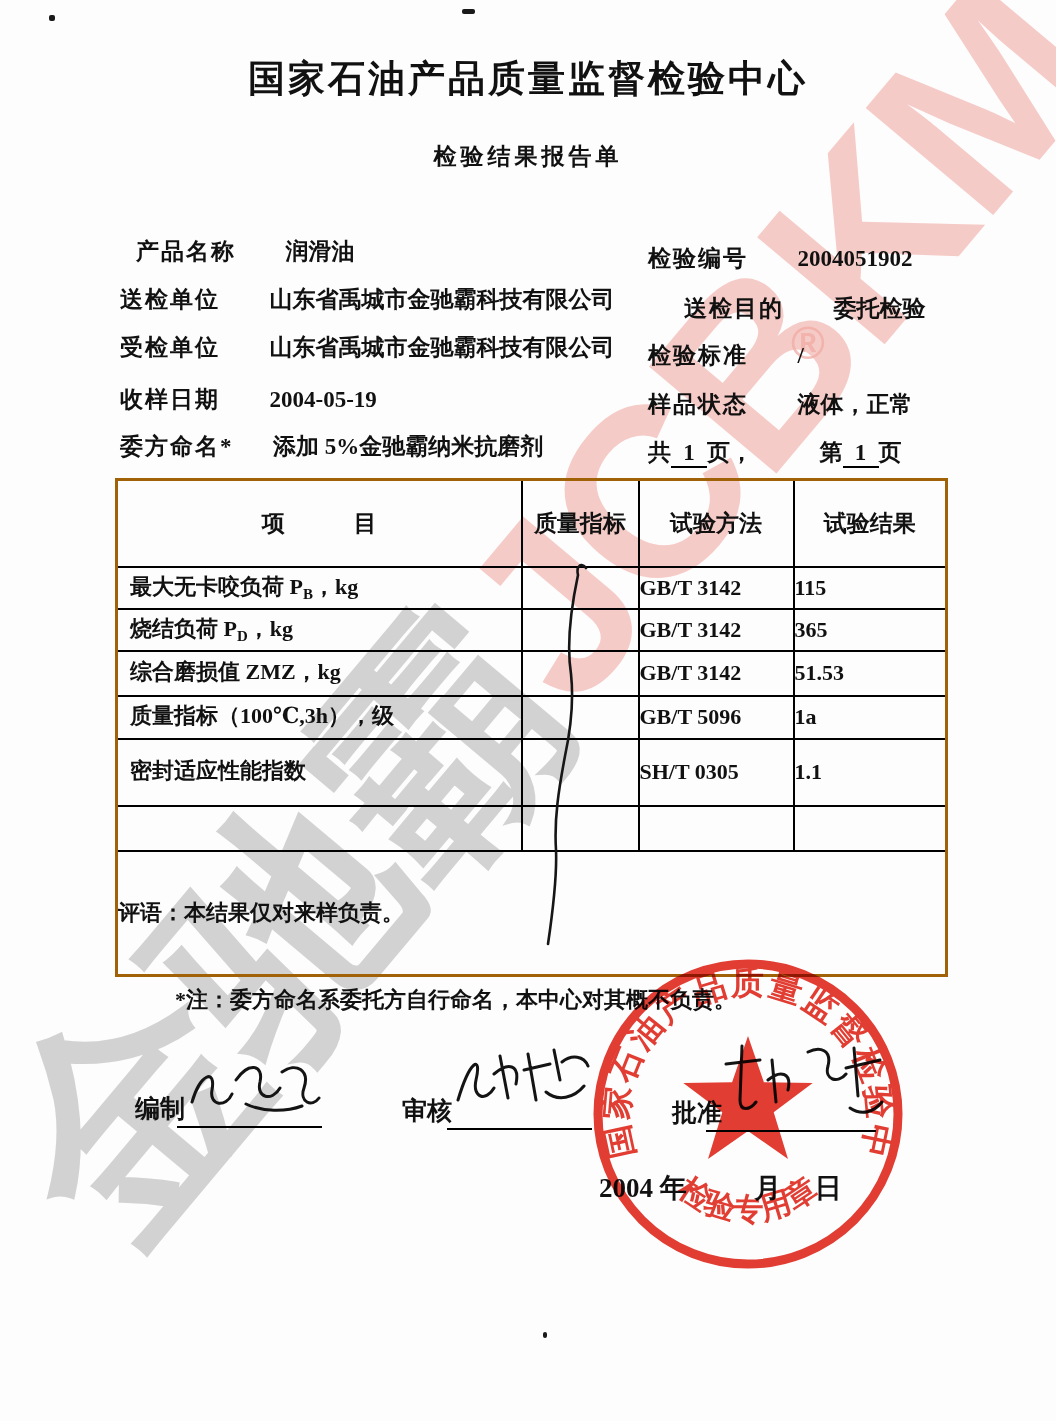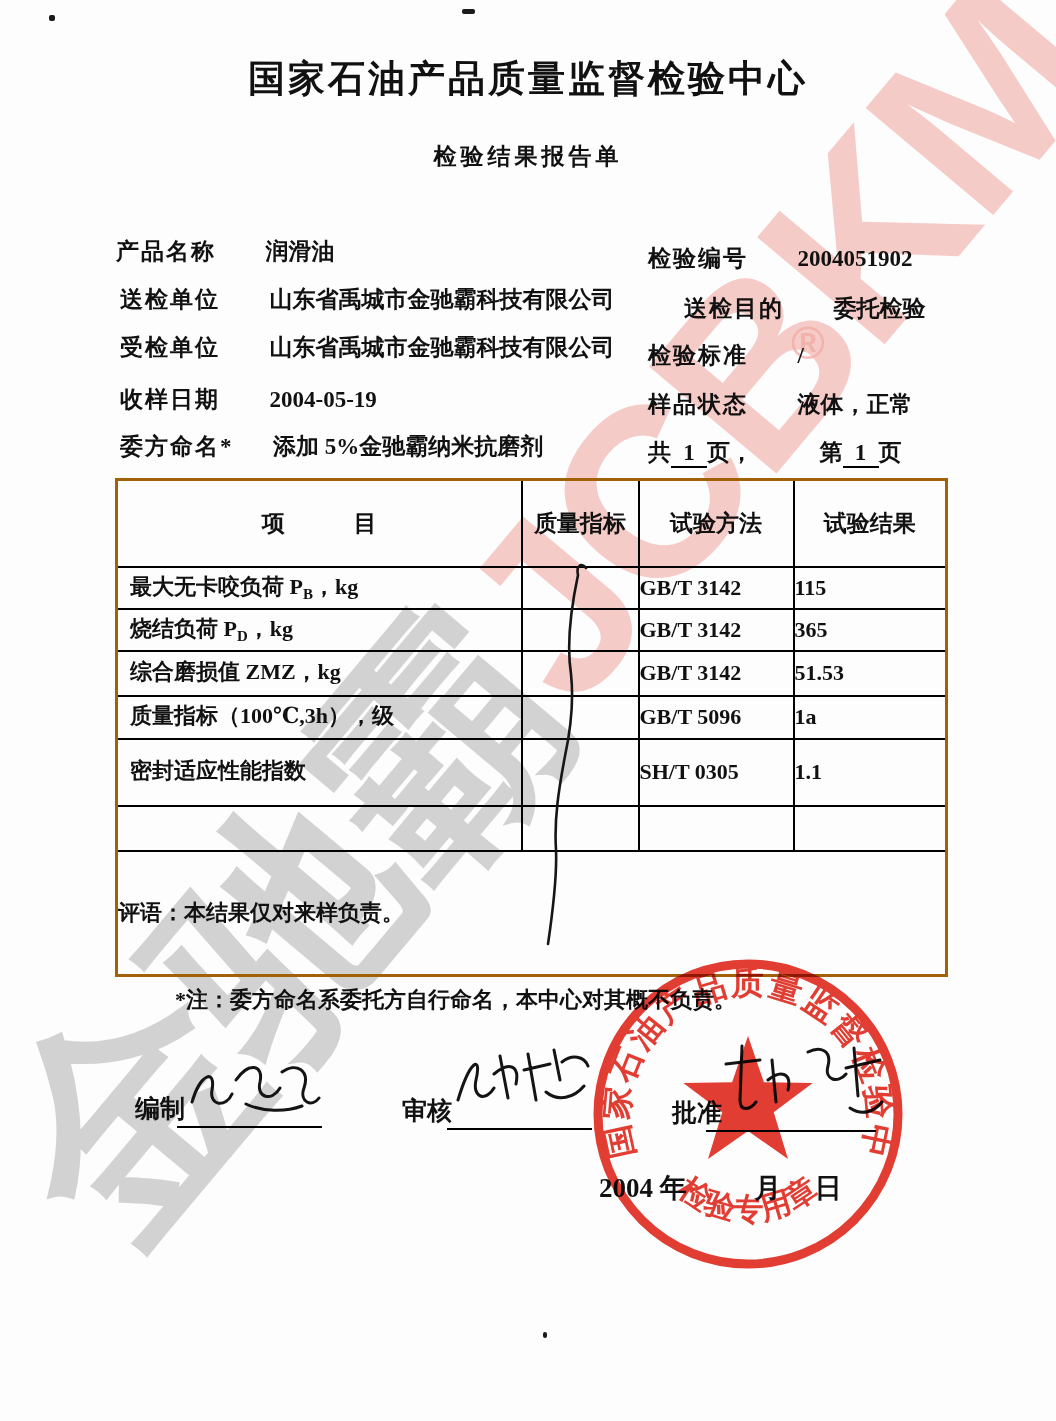--- a/index.html
+++ b/index.html
@@ -62,21 +62,21 @@
   <div class="abs watermark"><span class="wm-cn">金驰霸</span><span class="wm-en">JCBKM</span></div>
   <div class="abs wm-reg">®</div>
 
   <div class="abs speck" style="left:49px;top:15px;width:6px;height:6px;"></div>
   <div class="abs speck" style="left:462px;top:9px;width:13px;height:5px;"></div>
   <div class="abs speck" style="left:543px;top:1332px;width:4px;height:6px;"></div>
 
   <div class="abs title1">国家石油产品质量监督检验中心</div>
   <div class="abs title2">检验结果报告单</div>
 
-  <div class="abs field" style="left:116px;top:236px;">
+  <div class="abs field" style="left:136px;top:236px;">
     <span class="flabel">产品名称</span>
     <span style="display:inline-block;width:38px;"></span>
     <span>润滑油</span>
   </div>
   <div class="abs field" style="left:120px;top:284px;">
     <span class="flabel">送检单位</span>
     <span style="display:inline-block;width:38px;"></span>
     <span>山东省禹城市金驰霸科技有限公司</span>
   </div>
   <div class="abs field" style="left:120px;top:320px;margin-top:12px;">

